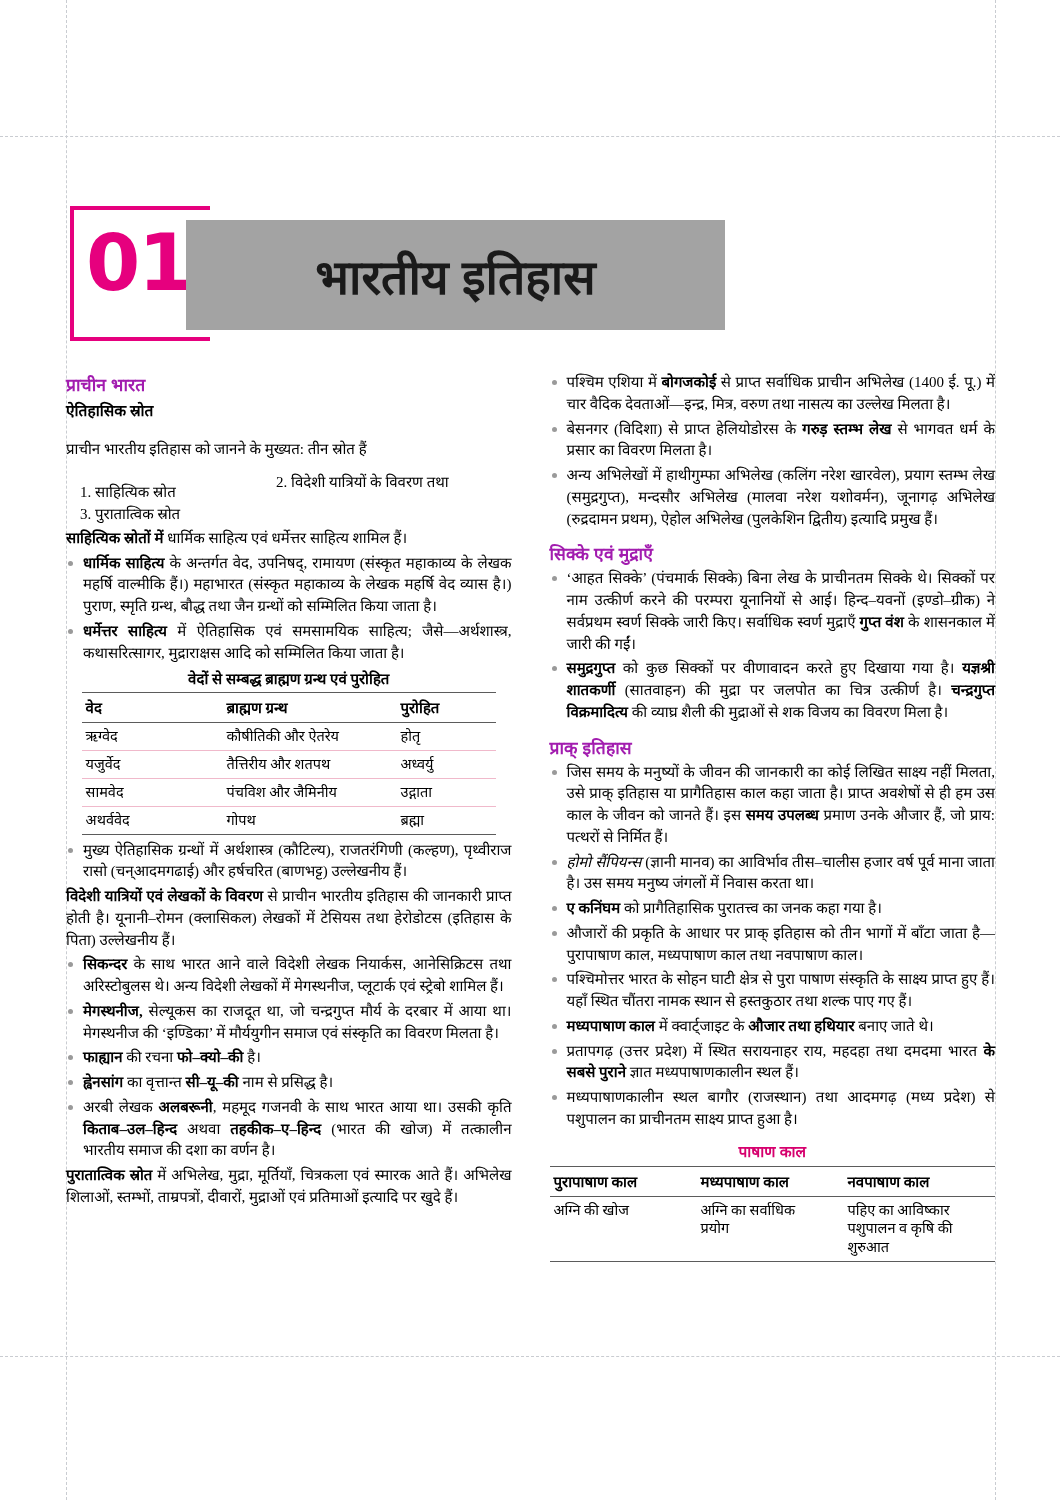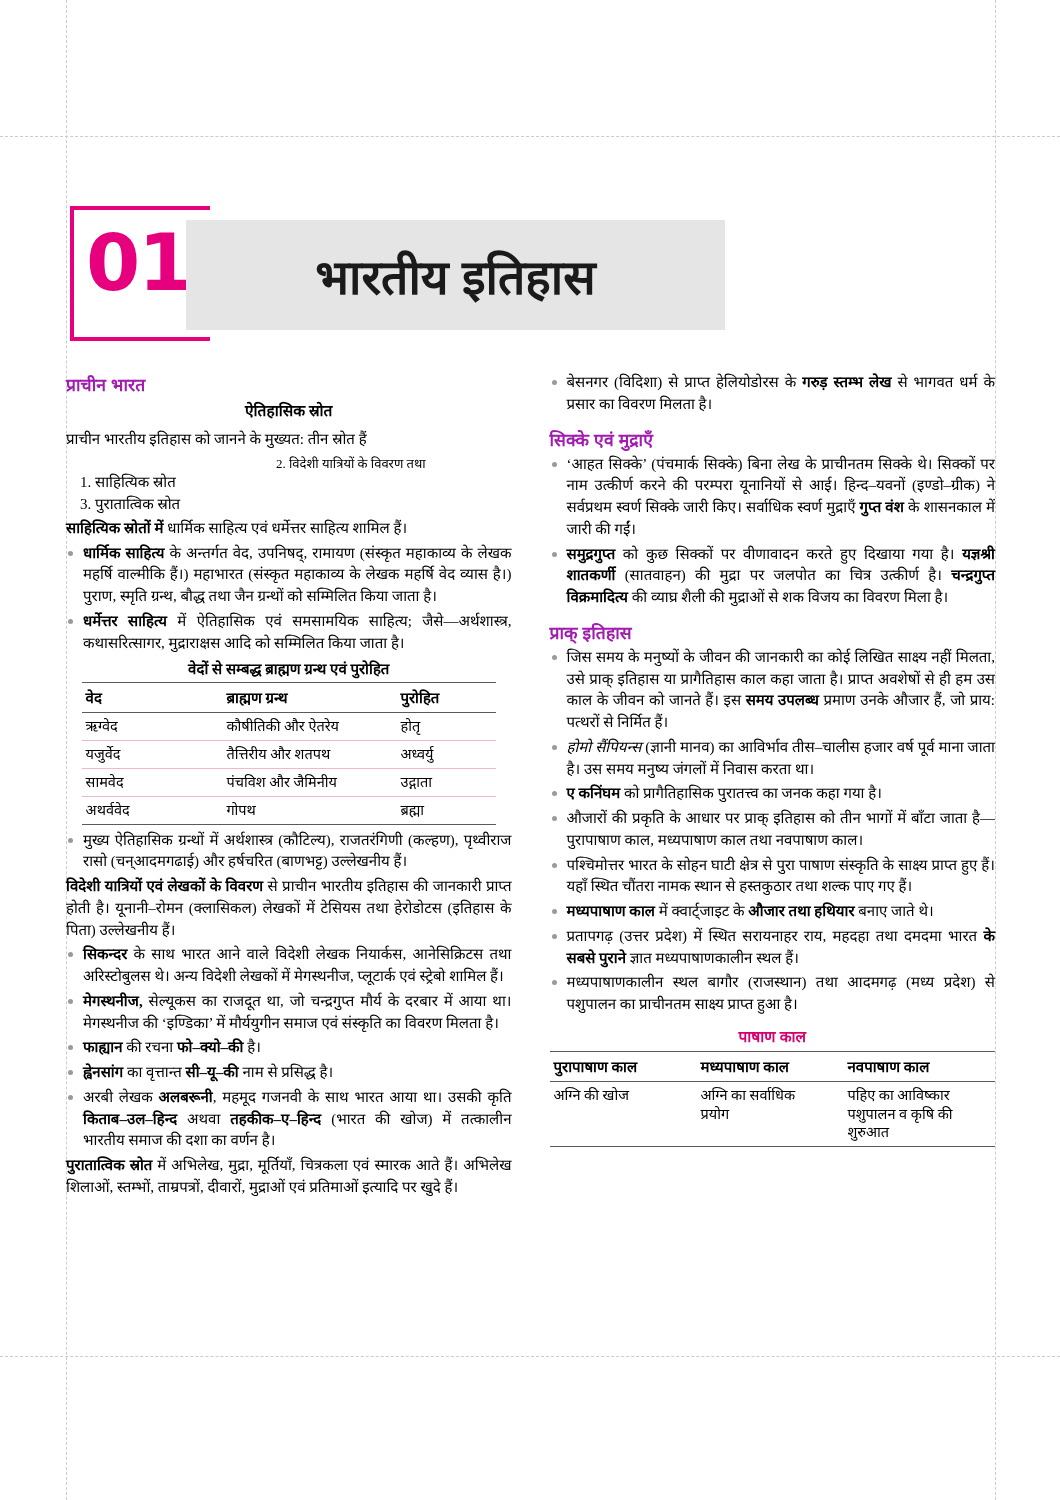--- a/index.html
+++ b/index.html
@@ -57,21 +57,21 @@
     font-size: 78px;
     line-height: 1;
     letter-spacing: -2px;
     color: #E6007E;
   }
   .chapter-title-band {
     position: absolute;
     left: 120px; top: 22px;
     right: 270px;
     height: 110px;
-    background: #e5e5e5;
+    background: #a3a3a3;
     display: flex;
     align-items: center;
     justify-content: center;
   }
   .chapter-title {
     font-family: "Liberation Sans", "DejaVu Sans", sans-serif;
     font-weight: 700;
     font-size: 48px;
     color: #1a1a1a;
     letter-spacing: 0px;
@@ -92,22 +92,21 @@
     font-family: "Liberation Sans", "DejaVu Sans", sans-serif;
     font-weight: 700;
     font-size: 17.5px;
     margin: 0 0 3px 0;
     letter-spacing: .1px;
   }
   .sec-head.spaced { margin-top: 11px; }
   .sub-head {
     font-weight: 700;
     font-size: 15.5px;
-    margin: 1px 0 8px 0;
-    text-align: center;
+    margin: 1px 0 18px 0;
   }
   p.para, .bullet-text {
     font-size: 15px;
     line-height: 1.45;
     margin: 0 0 2px 0;
     text-align: justify;
   }
   p.para { margin-bottom: 3px; }
   .b { font-weight: 700; }
 
@@ -198,21 +197,21 @@
   <div class="columns">
 
     <div class="col">
 
       <div class="sec-head">प्राचीन भारत</div>
       <div class="sub-head">ऐतिहासिक स्रोत</div>
       <p class="para">प्राचीन भारतीय इतिहास को जानने के मुख्यत: तीन स्रोत हैं</p>
 
       <div class="numrow">
         <div class="n1" style="padding-left:14px;font-size:15px;line-height:1.5;margin-top:17px;">1. साहित्यिक स्रोत</div>
-        <div style="font-size:13px;line-height:1.5;">2. विदेशी यात्रियों के विवरण तथा</div>
+        <div style="font-size:15px;line-height:1.5;margin-top:7px;">2. विदेशी यात्रियों के विवरण तथा</div>
       </div>
       <div style="padding-left:14px;font-size:15px;line-height:1.5;margin-bottom:2px;">3. पुरातात्विक स्रोत</div>
 
       <p class="para">
         <span class="b">साहित्यिक स्रोतों में</span><span> धार्मिक साहित्य एवं धर्मेत्तर साहित्य शामिल हैं।</span>
       </p>
 
       <ul class="blist">
         <li>
           <span class="b">धार्मिक साहित्य</span><span> के अन्तर्गत वेद, उपनिषद्, रामायण (संस्कृत महाकाव्य के लेखक महर्षि वाल्मीकि हैं।) महाभारत (संस्कृत महाकाव्य के लेखक महर्षि वेद व्यास है।) पुराण, स्मृति ग्रन्थ, बौद्ध तथा जैन ग्रन्थों को सम्मिलित किया जाता है।</span>
@@ -288,21 +287,27 @@
       <p class="para">
         <span class="b">पुरातात्विक स्रोत</span><span> में अभिलेख, मुद्रा, मूर्तियाँ, चित्रकला एवं स्मारक आते हैं। अभिलेख शिलाओं, स्तम्भों, ताम्रपत्रों, दीवारों, मुद्राओं एवं प्रतिमाओं इत्यादि पर खुदे हैं।</span>
       </p>
 
     </div>
 
     <div class="col">
 
       <ul class="blist">
         <li>
+          <span>पश्चिम एशिया में <b>बोगजकोई</b> से प्राप्त सर्वाधिक प्राचीन अभिलेख (1400 ई. पू.) में चार वैदिक देवताओं—इन्द्र, मित्र, वरुण तथा नासत्य का उल्लेख मिलता है।</span>
+        </li>
+        <li>
           <span>बेसनगर (विदिशा) से प्राप्त हेलियोडोरस के <b>गरुड़ स्तम्भ लेख</b> से भागवत धर्म के प्रसार का विवरण मिलता है।</span>
+        </li>
+        <li>
+          <span>अन्य अभिलेखों में हाथीगुम्फा अभिलेख (कलिंग नरेश खारवेल), प्रयाग स्तम्भ लेख (समुद्रगुप्त), मन्दसौर अभिलेख (मालवा नरेश यशोवर्मन), जूनागढ़ अभिलेख (रुद्रदामन प्रथम), ऐहोल अभिलेख (पुलकेशिन द्वितीय) इत्यादि प्रमुख हैं।</span>
         </li>
       </ul>
 
       <div class="sec-head spaced">सिक्के एवं मुद्राएँ</div>
 
       <ul class="blist">
         <li>
           <span>‘आहत सिक्के’ (पंचमार्क सिक्के) बिना लेख के प्राचीनतम सिक्के थे। सिक्कों पर नाम उत्कीर्ण करने की परम्परा यूनानियों से आई। हिन्द–यवनों (इण्डो–ग्रीक) ने सर्वप्रथम स्वर्ण सिक्के जारी किए। सर्वाधिक स्वर्ण मुद्राएँ <b>गुप्त वंश</b> के शासनकाल में जारी की गईं।</span>
         </li>
         <li>

